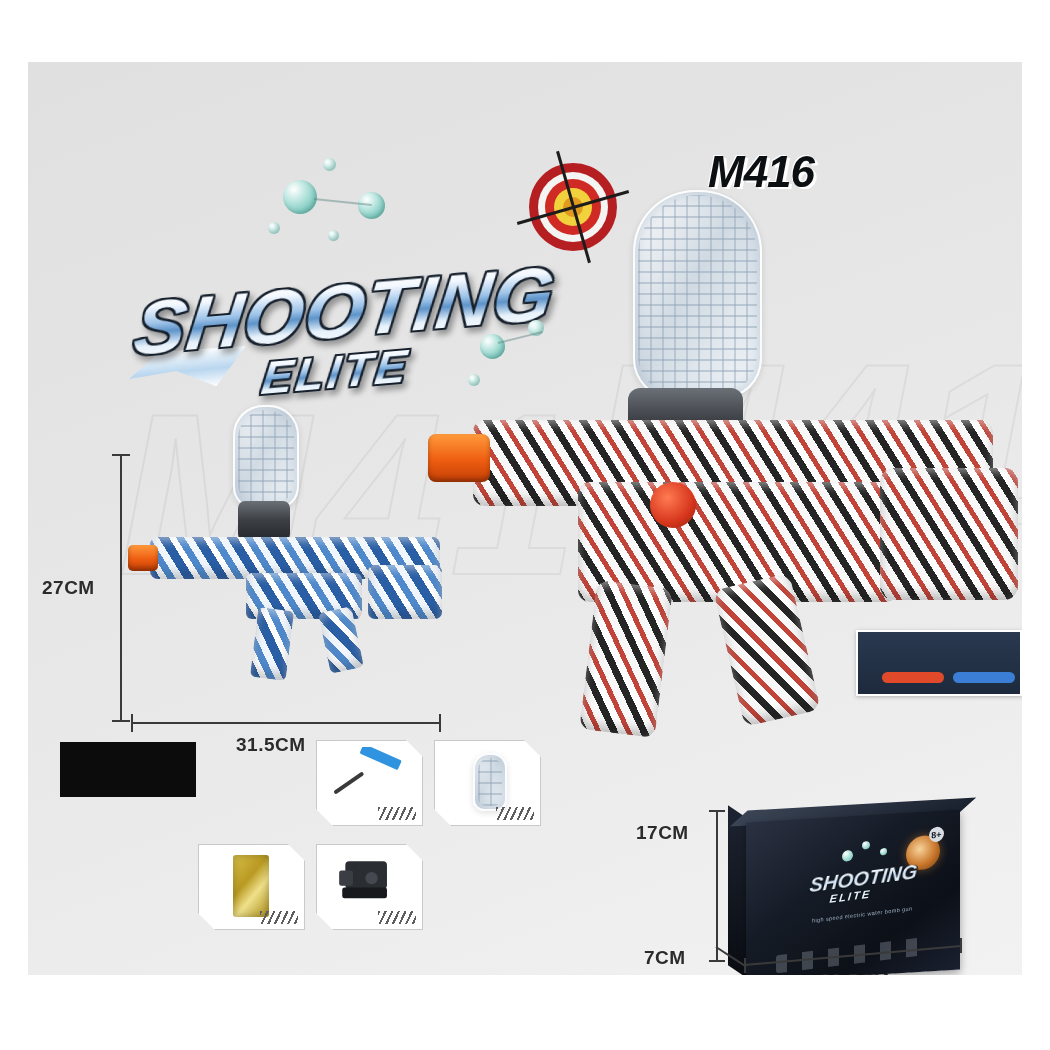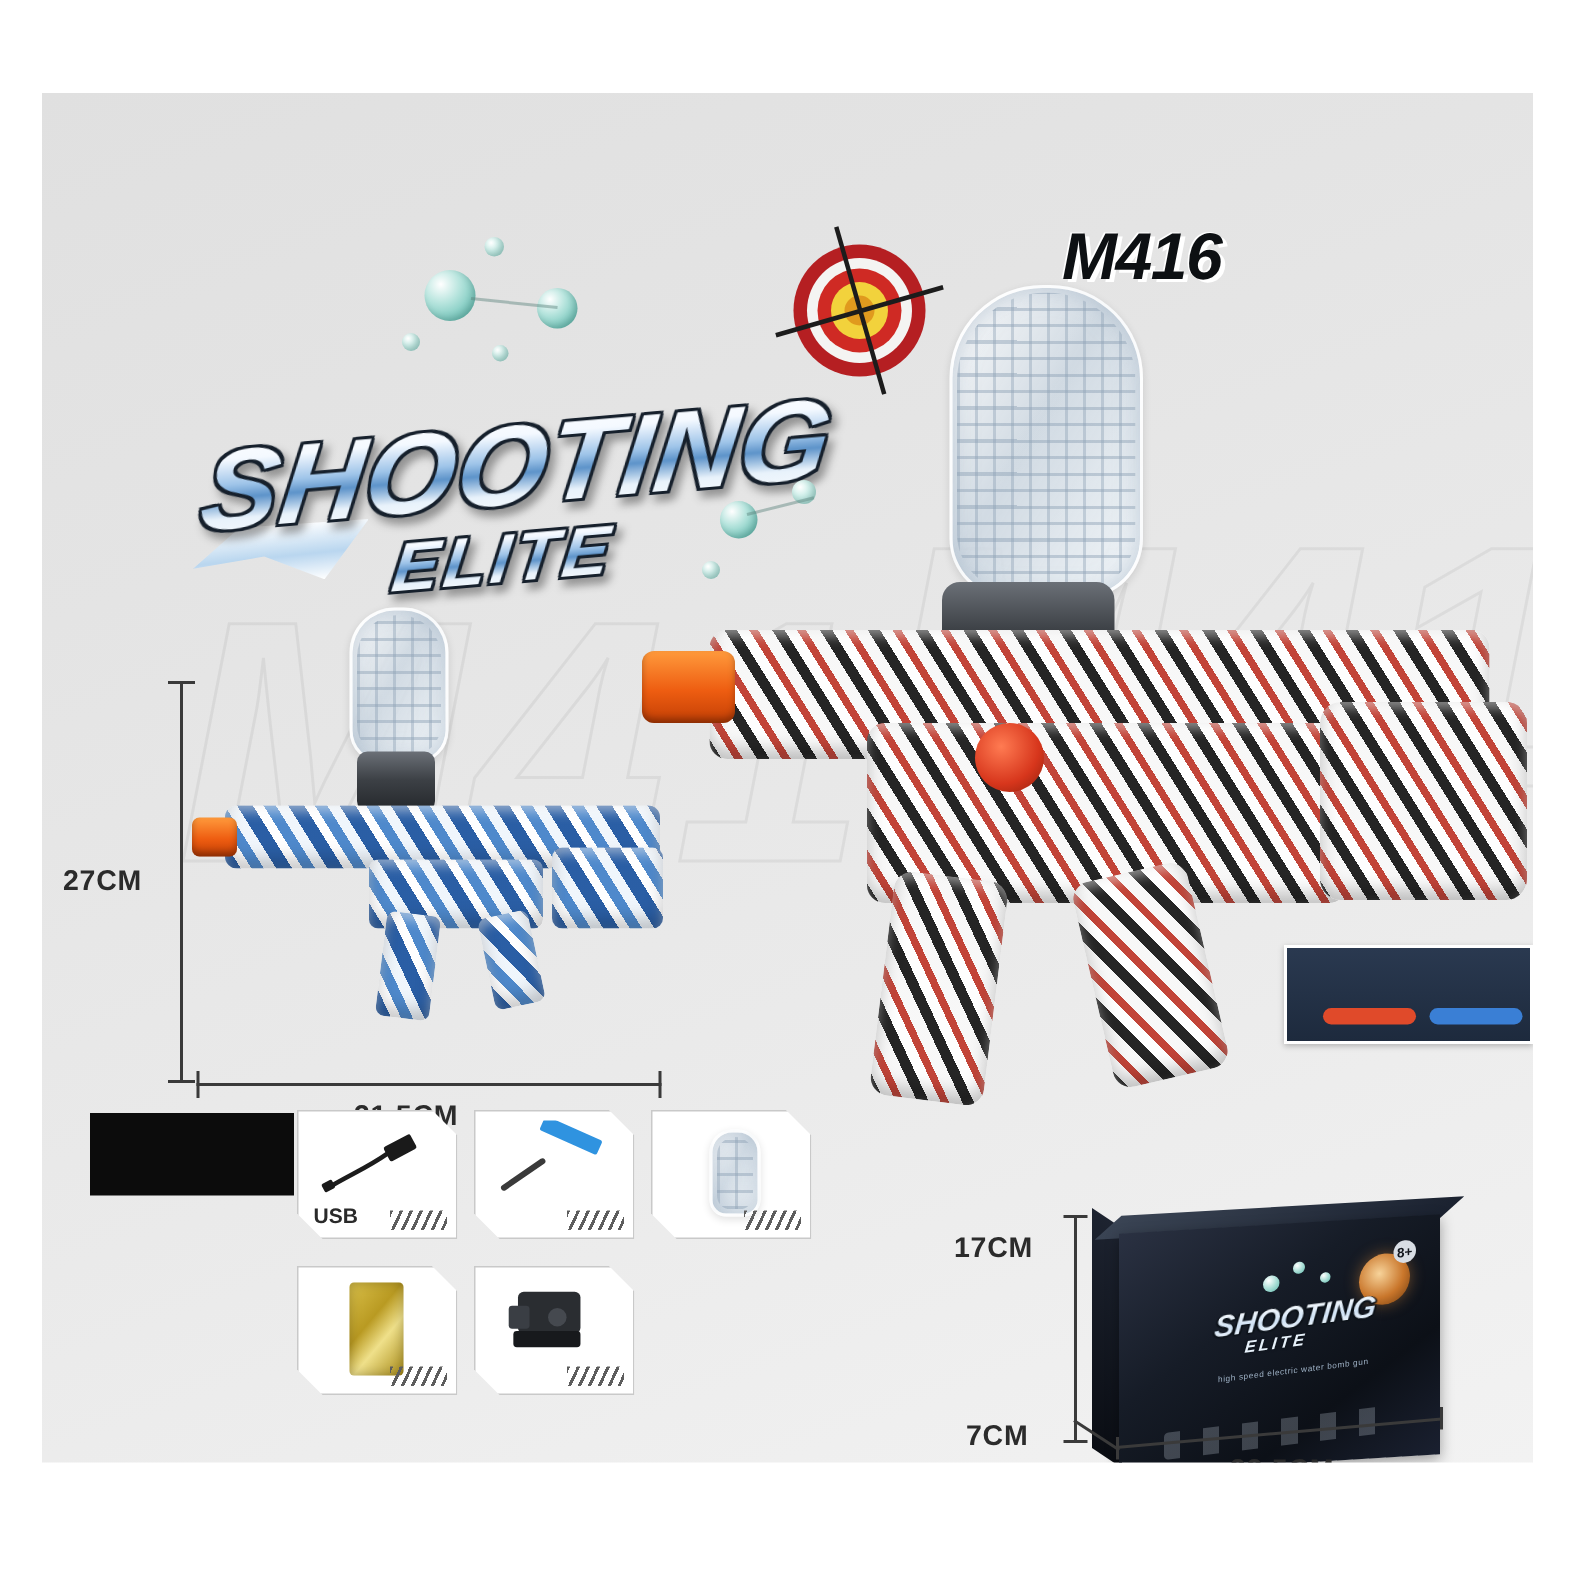--- a/index.html
+++ b/index.html
@@ -251,29 +251,20 @@
     <div class="dimcap" style="left:411px;top:652px;width:2px;height:18px;"></div>
     <div class="dimtext" style="left:208px;top:672px;">31.5CM</div>
 
     <div class="swatch-panel" style="left:828px;top:568px;width:162px;height:62px;">
       <div class="swatch" style="left:24px;top:40px;width:62px;background:#e04a2a;"></div>
       <div class="swatch" style="left:95px;top:40px;width:62px;background:#3a7fd5;"></div>
     </div>
 
     <div class="battery-blk" style="left:32px;top:680px;width:136px;height:55px;"></div>
 
-    <div class="acc-card" style="left:170px;top:678px;width:105px;height:84px;">
-      <svg viewBox="0 0 100 70" style="position:absolute;left:8px;top:8px;width:84px;height:54px;">
-        <path d="M10 56 C30 44, 45 38, 62 26" stroke="#1c1c1c" stroke-width="4" fill="none" stroke-linecap="round"></path>
-        <rect x="60" y="14" width="26" height="14" rx="2" fill="#1a1a1a" transform="rotate(-28 73 21)"></rect>
-        <rect x="6" y="50" width="10" height="8" rx="1.5" fill="#1a1a1a" transform="rotate(-28 11 54)"></rect>
-      </svg>
-      <div class="acc-label">USB</div>
-      <div class="hatch"></div>
-    </div>
 
     <div class="acc-card" style="left:288px;top:678px;width:105px;height:84px;">
       <svg viewBox="0 0 100 70" style="position:absolute;left:8px;top:6px;width:86px;height:56px;">
         <rect x="40" y="6" width="52" height="13" rx="2" fill="#2f93e0" transform="rotate(24 66 12)"></rect>
         <path d="M10 56 L42 34" stroke="#3a3a3a" stroke-width="5" stroke-linecap="round"></path>
       </svg>
       <div class="hatch"></div>
     </div>
 
     <div class="acc-card" style="left:406px;top:678px;width:105px;height:84px;">

